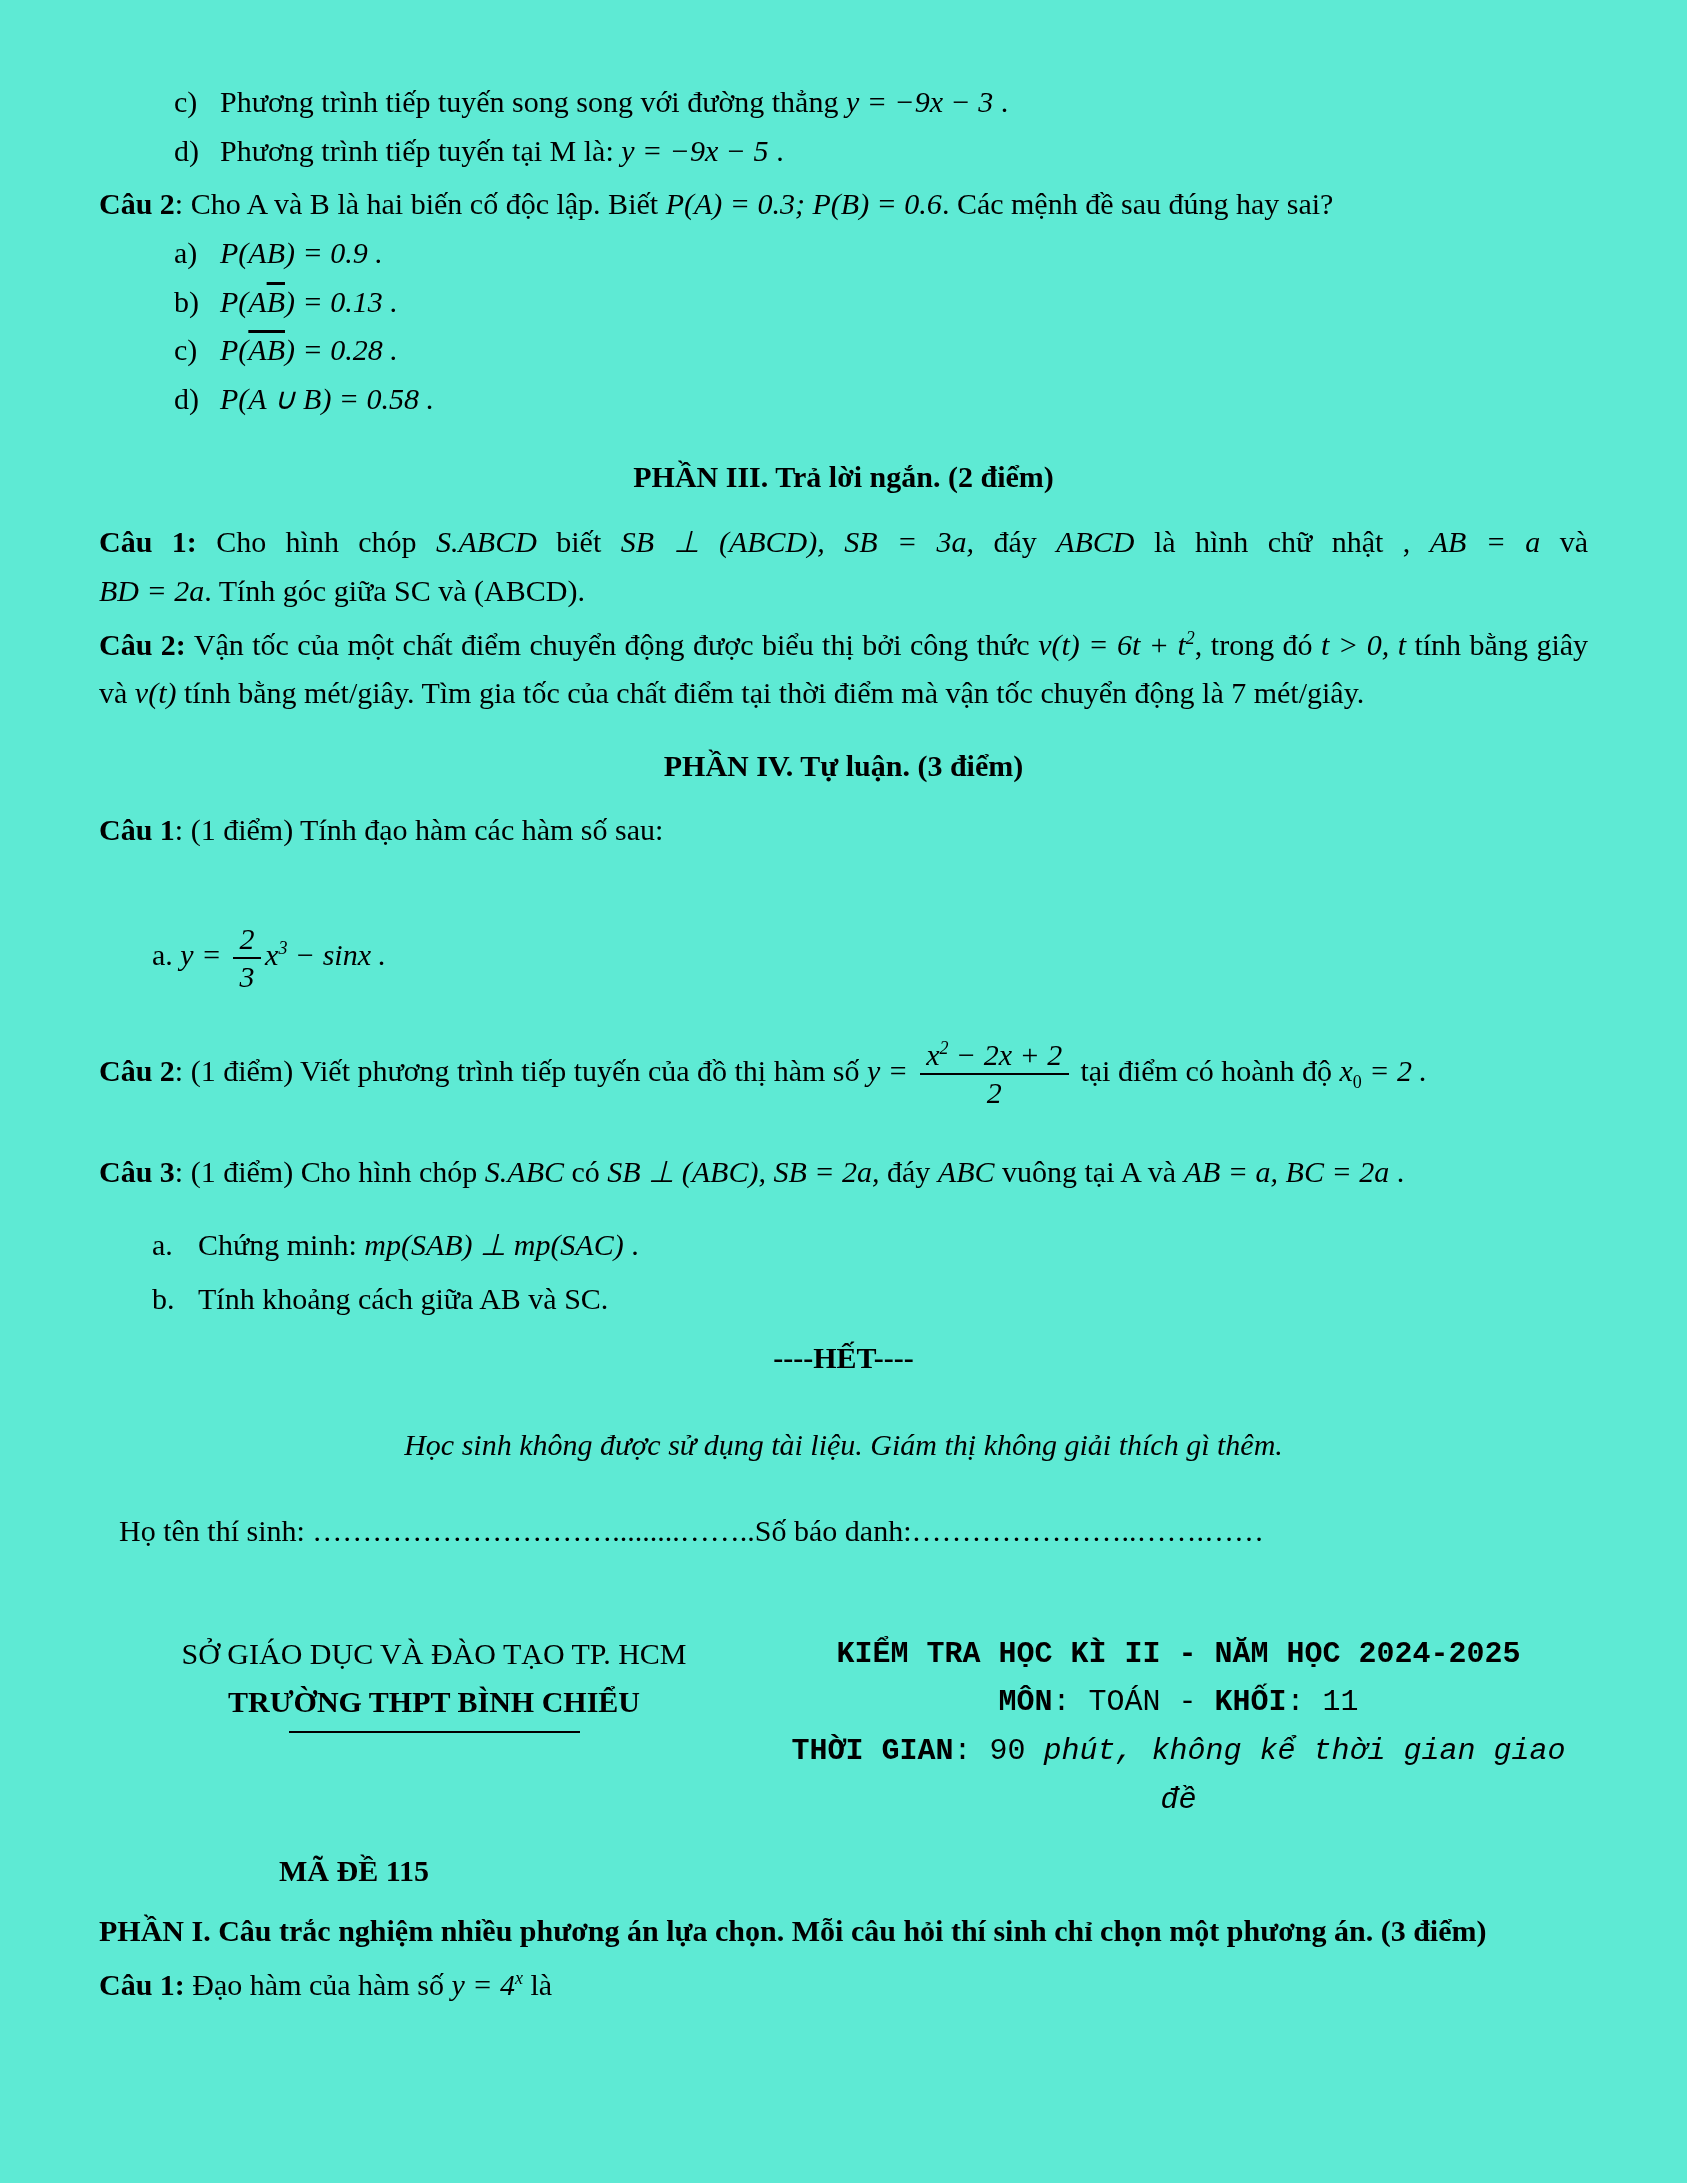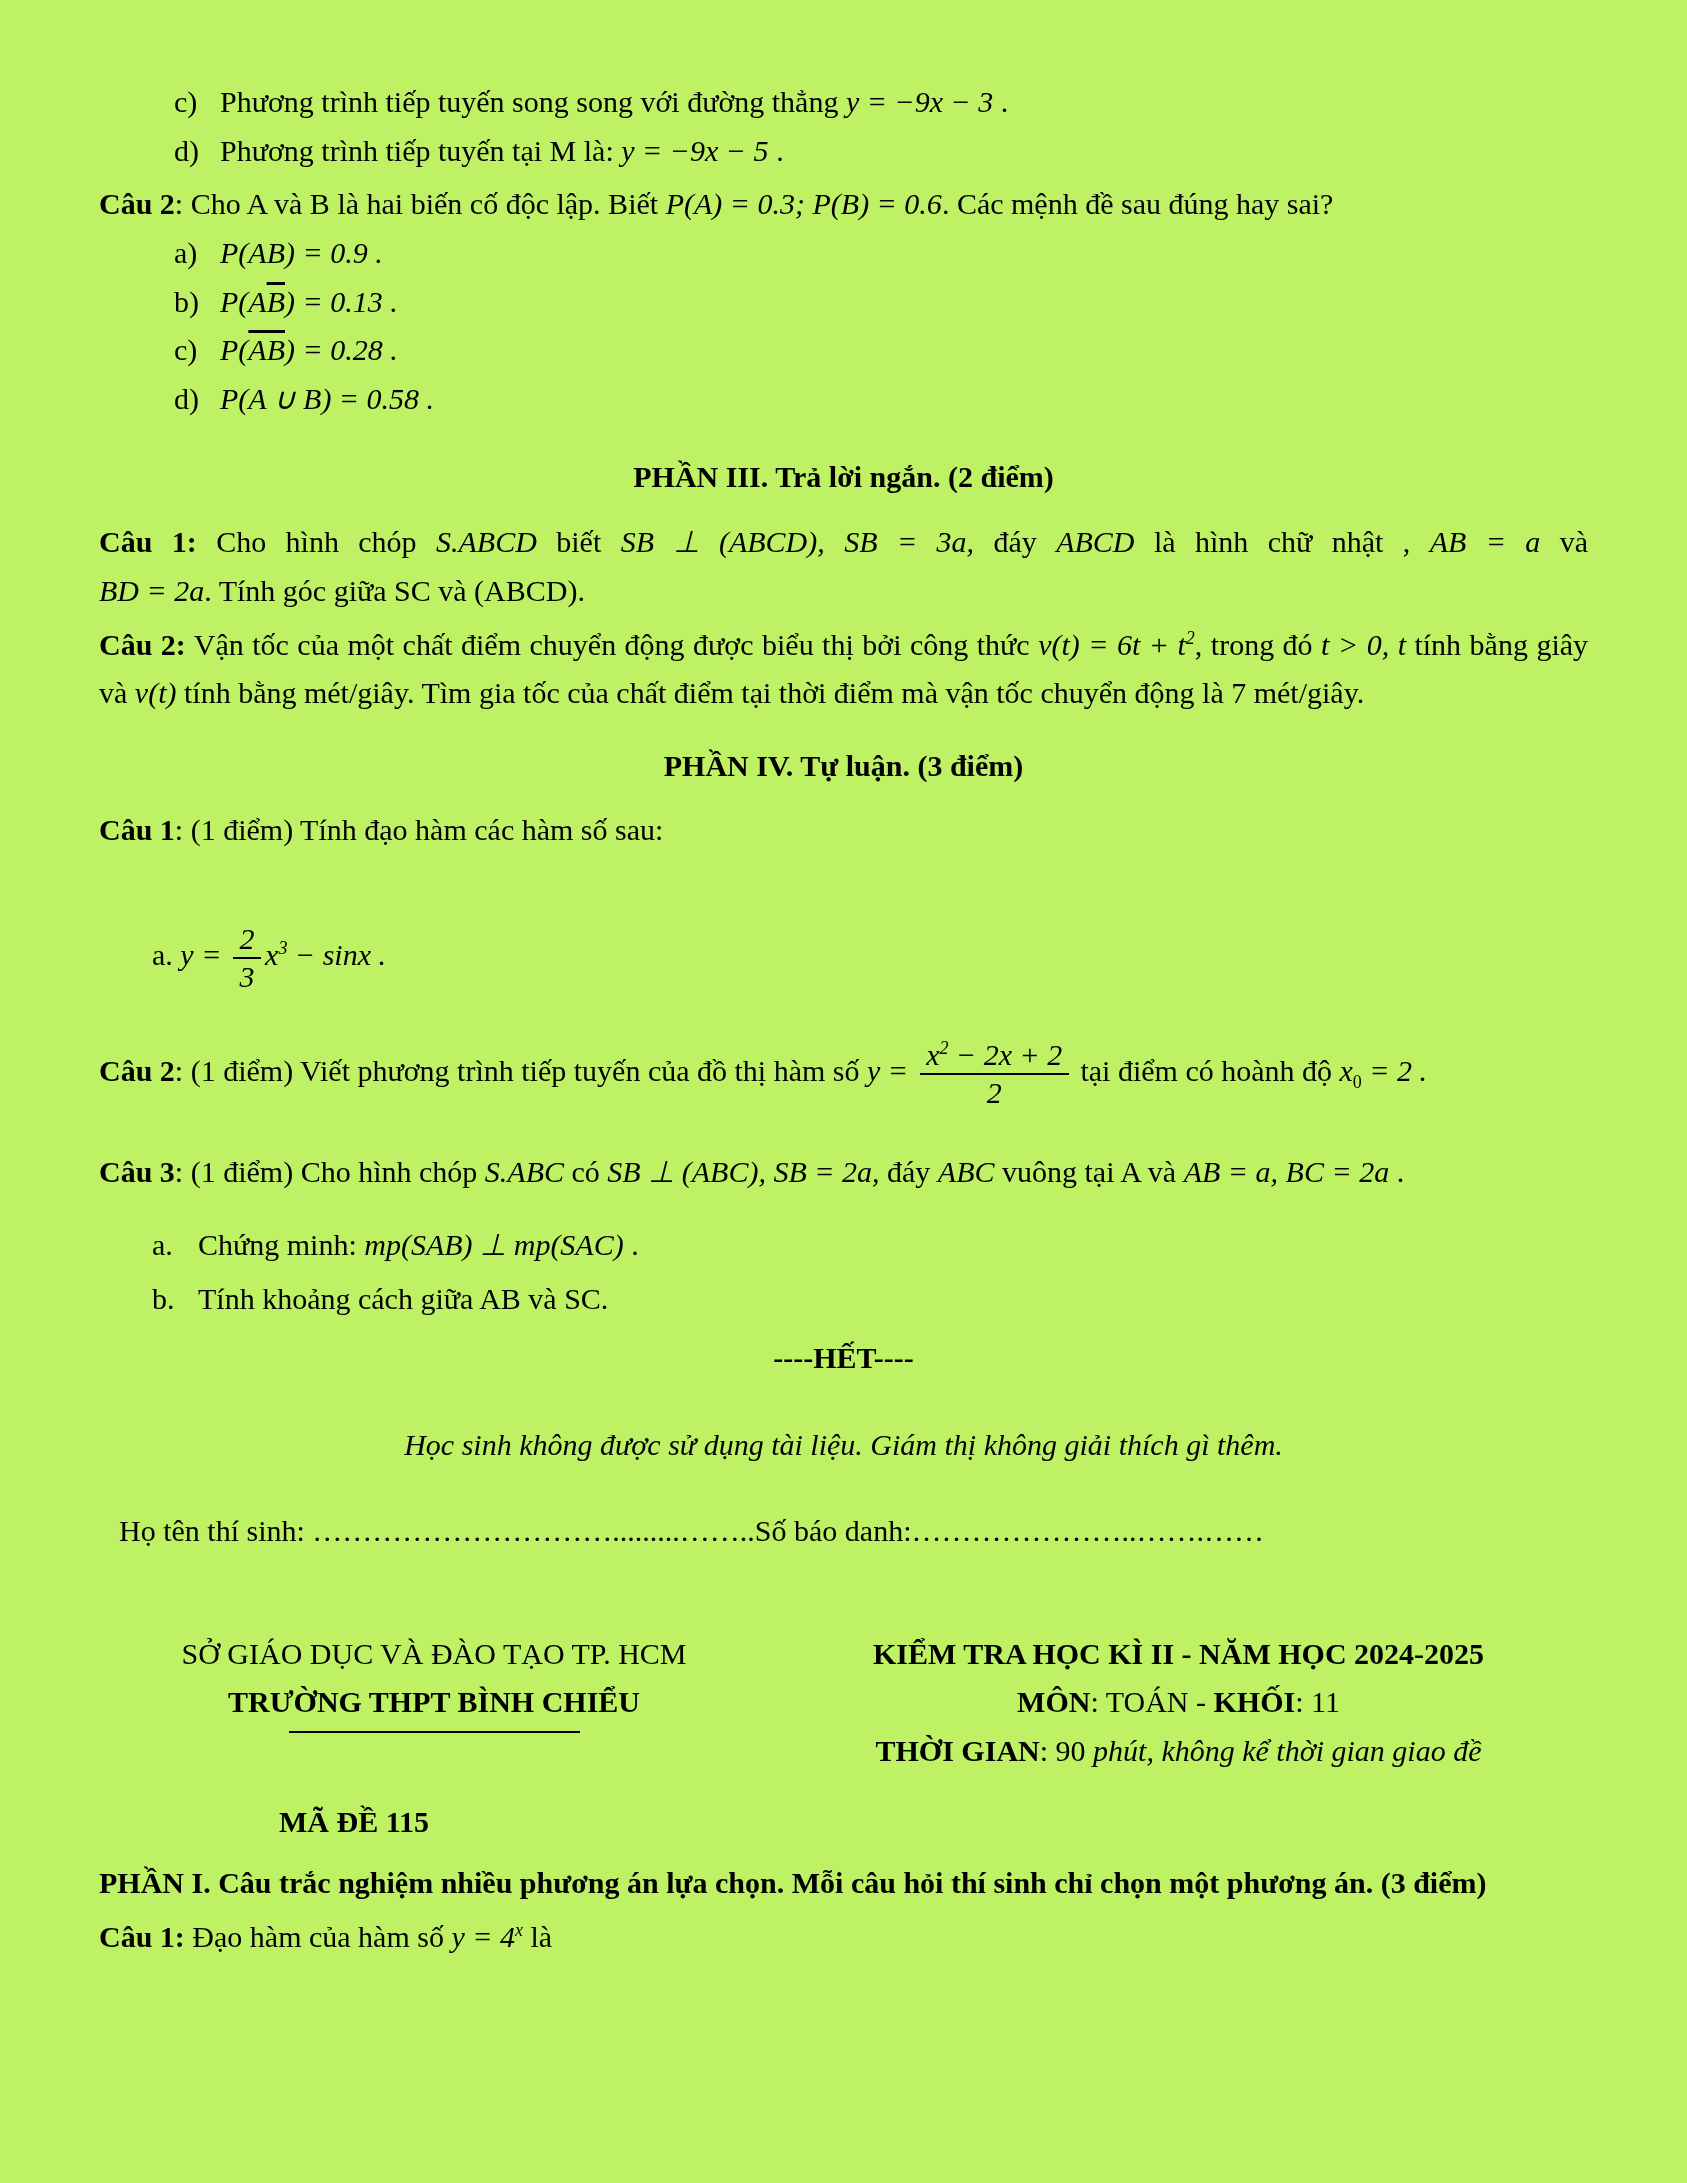--- a/index.html
+++ b/index.html
@@ -2,21 +2,21 @@
 <html style="font-size:10.6px"><head>
 <meta charset="utf-8">
 <style>
   * { box-sizing: border-box; }
   html, body { margin: 0; padding: 0; background: #ffffff; }
   .page {
     position: relative;
     width: 1687px;
     height: 2183px;
     margin: 0 auto;
-    background: #bef264;
+    background: #5eead4;
     color: #000000;
     font-family: "Liberation Serif", serif;
     font-size: 30px;
     padding: 78px 99px 0 99px;
     overflow: hidden;
   }
   .line { line-height: 1.62; }
   .just { text-align: justify; }
   .just-last { text-align: justify; text-align-last: justify; }
   .b { font-weight: bold; }
@@ -42,21 +42,21 @@
   .frac .num { border-bottom: 2px solid #000; padding: 0 6.6px; text-align: center; }
   .frac .den { text-align: center; }
   .row-ab { display: flex; margin-top: 26.5px; }
   .ab-left { width: 50%; padding-left: 53px; margin-top: 40px; }
   .ab-right { width: 50%; padding-left: 8px; }
   .het { text-align: center; font-weight: bold; margin-top: 10.6px; }
   .note { text-align: center; font-style: italic; margin-top: 38px; }
   .hoten { margin-top: 38px; padding-left: 20px; }
   .header-block { display: flex; margin-top: 74px; }
   .header-left { width: 45%; text-align: center; }
-  .header-right { width: 55%; text-align: center; }
+  .header-right { width: 55%; text-align: center; font-family: Liberation Mono, monospace; }
   .school-rule { width: 291px; border-top: 2px solid #000; margin: 4px auto 0 auto; height: 0; }
   .exam-code { font-weight: bold; margin-top: 22.5px; padding-left: 180px; }
   .phan1-heading { font-weight: bold; margin-top: 12px; }
   .mt8 { margin-top: 5.3px; }
   .mt24 { margin-top: 16px; }
   .mt36 { margin-top: 24px; }
   .mt56 { margin-top: 37px; }
   .mt64 { margin-top: 42px; }
 </style>
 </head>

